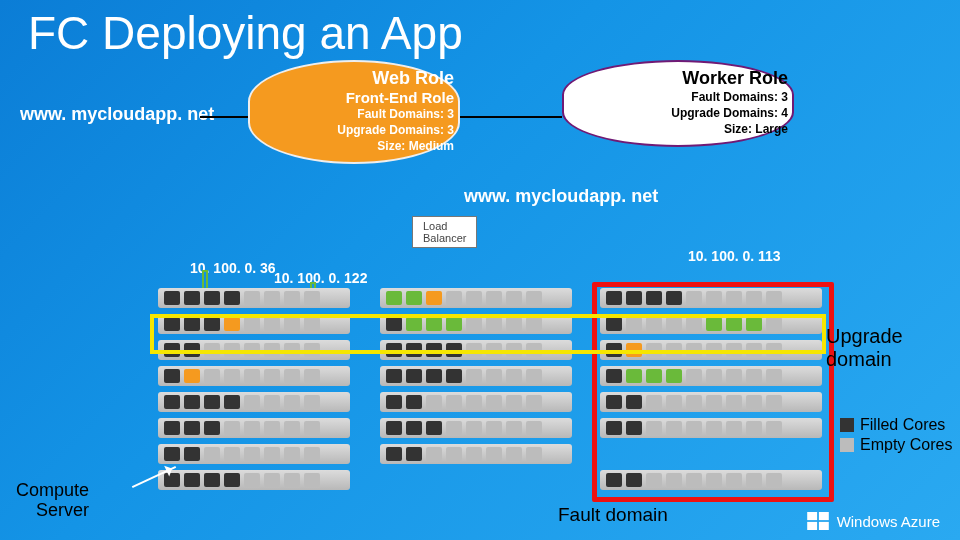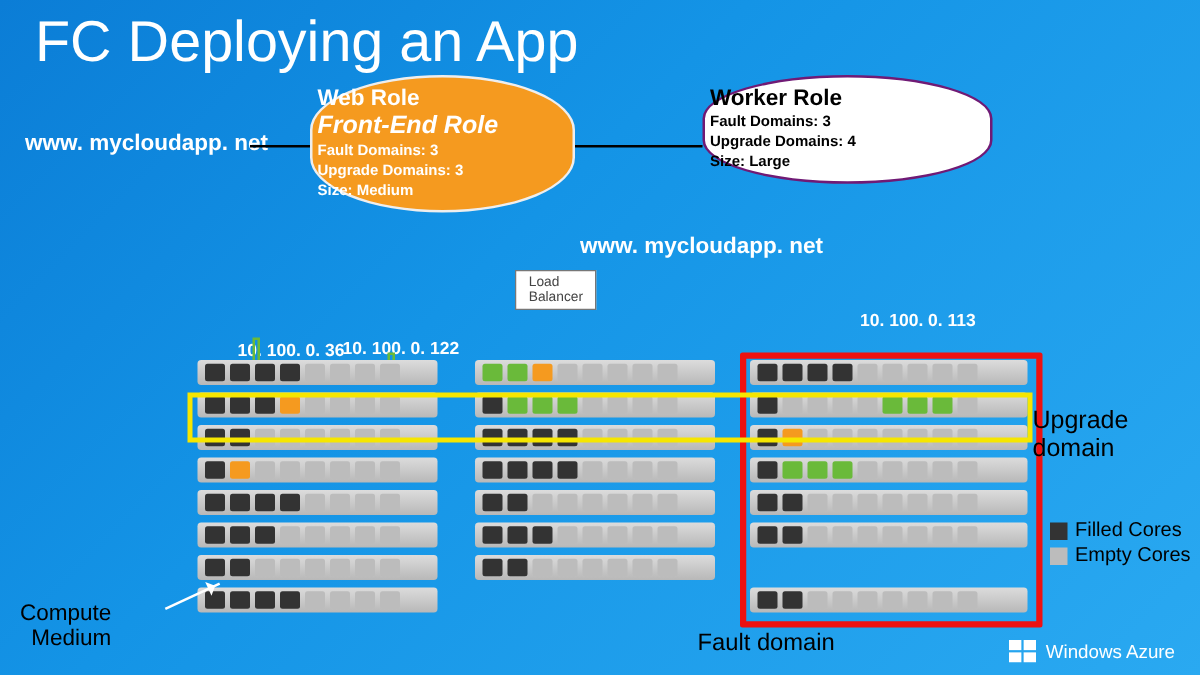--- a/index.html
+++ b/index.html
@@ -1,40 +1,40 @@
 <!DOCTYPE html>
 <html><head>
 <meta charset="utf-8">
 <style>
 html,body{margin:0;padding:0;width:960px;height:540px;background:linear-gradient(135deg,#0b7dd6 0%,#1494e6 40%,#2aa9f1 100%);font-family:"Segoe UI",Arial,sans-serif;color:#fff;overflow:hidden;position:relative}
 
 .title{position:absolute;left:28px;top:6px;font-size:46px;font-weight:300}
 
-.rolecard{position:absolute;text-align:left}
+.rolecard{position:absolute;text-align:right}
 .rc1{left:248px;top:60px;width:200px}
 .rc2{left:562px;top:60px;width:220px}
 .rolecard .head{font-size:18px;font-weight:600}
-.rolecard .sub{font-size:20px;font-style:italic;font-weight:600}
+.rolecard .sub{font-size:15px;font-weight:600}
 .rolecard .stat{font-size:12px;font-weight:600;line-height:16px}
 .rc1 .head,.rc1 .sub,.rc1 .stat{color:#fff}
 .rc1{border:2px solid #eee;border-radius:50%/40%;background:#f59a1f;padding:6px 4px 8px}
 .rc2 .head{color:#000}
 .rc2 .sub{color:#000}
 .rc2 .stat{color:#000}
 .rc2{border:2px solid #701a75;border-radius:50%/40%;background:#fff;padding:6px 4px 8px}
 
 .leftlabel{position:absolute;left:20px;top:104px;color:#fff;font-size:18px;font-weight:600}
 .midlabel{position:absolute;left:464px;top:186px;color:#fff;font-size:18px;font-weight:600}
 
 
 .lb{position:absolute;left:412px;top:216px;background:#fff;color:#444;border:1px solid #777;font-size:11px;text-align:left;padding:3px 10px;line-height:12px}
 
 
 .ip{position:absolute;font-size:14px;font-weight:600;color:#fff}
-.ip1{left:190px;top:272px}
+.ip1{left:190px;top:260px}
 .ip2{left:274px;top:270px}
 .ip3{left:688px;top:248px}
 
 
 .rack{position:absolute;top:288px;width:192px}
 .r1{left:158px}
 .r2{left:380px}
 .r3{left:600px}
 .server{height:20px;background:linear-gradient(#dcdcdc,#b8b8b8);margin-bottom:6px;border-radius:3px;display:flex;align-items:center;padding:0 6px;gap:4px}
 .core{width:16px;height:14px;background:#333;border-radius:2px}
@@ -358,21 +358,21 @@
       <span class="sw e"></span>
       <span>Empty Cores</span>
     </div>
 </div>
 
 <div class="faultlab">Fault domain</div>
 
 <div class="arrow"></div>
 <div class="complabel">
   <span>Compute</span><br>
-  <span>Medium</span>
+  <span>Server</span>
 </div>
 
 <div class="azure">
   <span class="azlogo">
     <svg viewBox="0 0 24 20">
         <rect x="0" y="0" width="11" height="9" fill="#fff"></rect>
         <rect x="13" y="0" width="11" height="9" fill="#fff"></rect>
         <rect x="0" y="11" width="11" height="9" fill="#fff"></rect>
         <rect x="13" y="11" width="11" height="9" fill="#fff"></rect>
       </svg>

